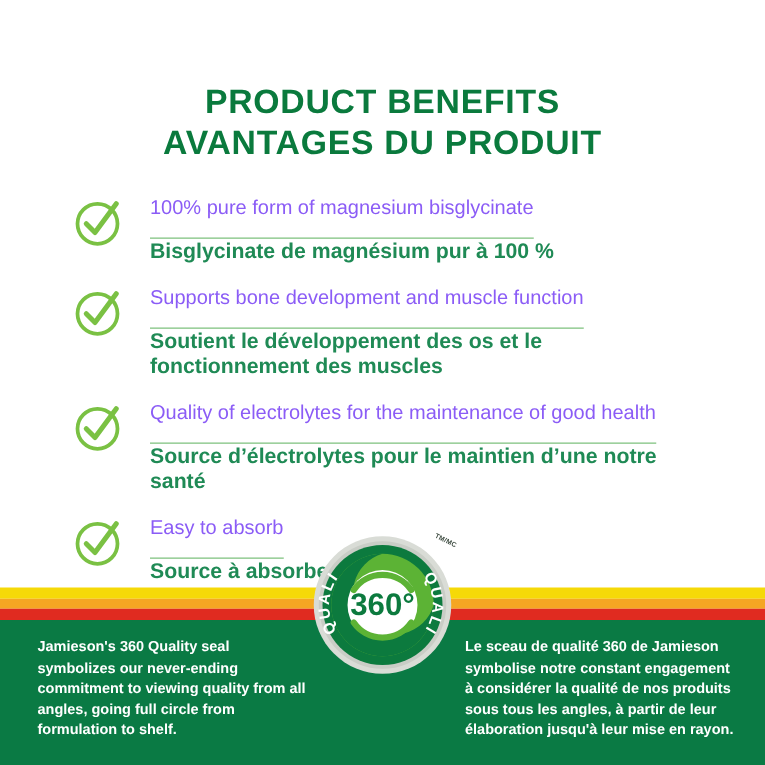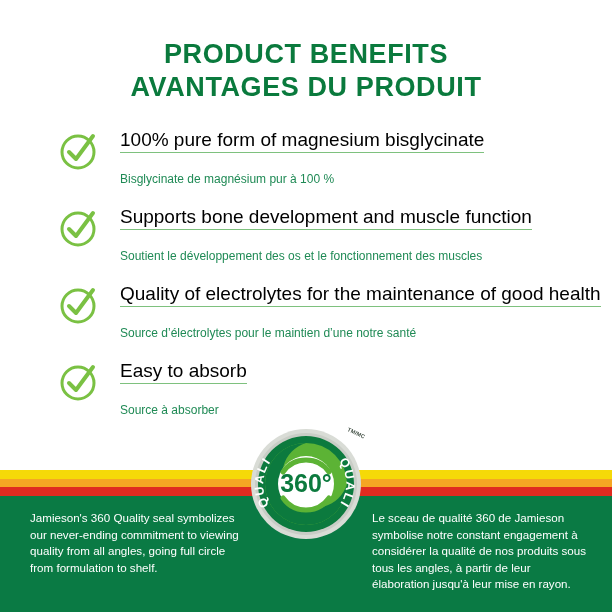--- a/index.html
+++ b/index.html
@@ -12,20 +12,21 @@
     background: #ffffff;
     font-family: "Liberation Sans", sans-serif;
     overflow: hidden;
     position: relative;
   }
 
   
   .title-block {
     padding-top: 38px;
     text-align: center;
+    margin-top: 27px;
   }
   .title-line {
     color: #0a7a3d;
     font-size: 27px;
     font-weight: bold;
     letter-spacing: 0.6px;
     line-height: 33px;
   }
 
   
@@ -44,34 +45,35 @@
     width: 42px;
     height: 42px;
     margin-top: 2px;
     margin-right: 20px;
   }
   .benefit-text {
     flex: 1 1 auto;
     padding-top: 2px;
   }
   .benefit-en {
-    color: #000000;
-    font-size: 19px;
+    color: #8b5cf6;
+    font-size: 16px;
     line-height: 19px;
     display: inline-block;
     border-bottom: 1px solid #7ec17e;
-    padding-bottom: 3px;
+    padding-bottom: 14px;
     white-space: nowrap;
   }
   .benefit-fr {
     color: #1f8a55;
-    font-size: 12px;
+    font-size: 17px;
     line-height: 20px;
-    margin-top: 16px;
+    margin-top: 0;
     max-width: 420px;
+    font-weight: bold;
   }
 
   
   .stripes {
     position: absolute;
     left: 0;
     right: 0;
     top: 470px;
     height: 26px;
   }
@@ -85,20 +87,21 @@
     left: 0;
     right: 0;
     top: 496px;
     bottom: 0;
     background: #0a7a44;
   }
   .footer-cols {
     display: flex;
     padding: 14px 22px 0 30px;
     gap: 26px;
+    font-weight: bold;
   }
   .footer-col {
     color: #ffffff;
     font-size: 11.6px;
     line-height: 16.5px;
     width: 216px;
   }
   .footer-col.right {
     margin-left: auto;
     width: 218px;

